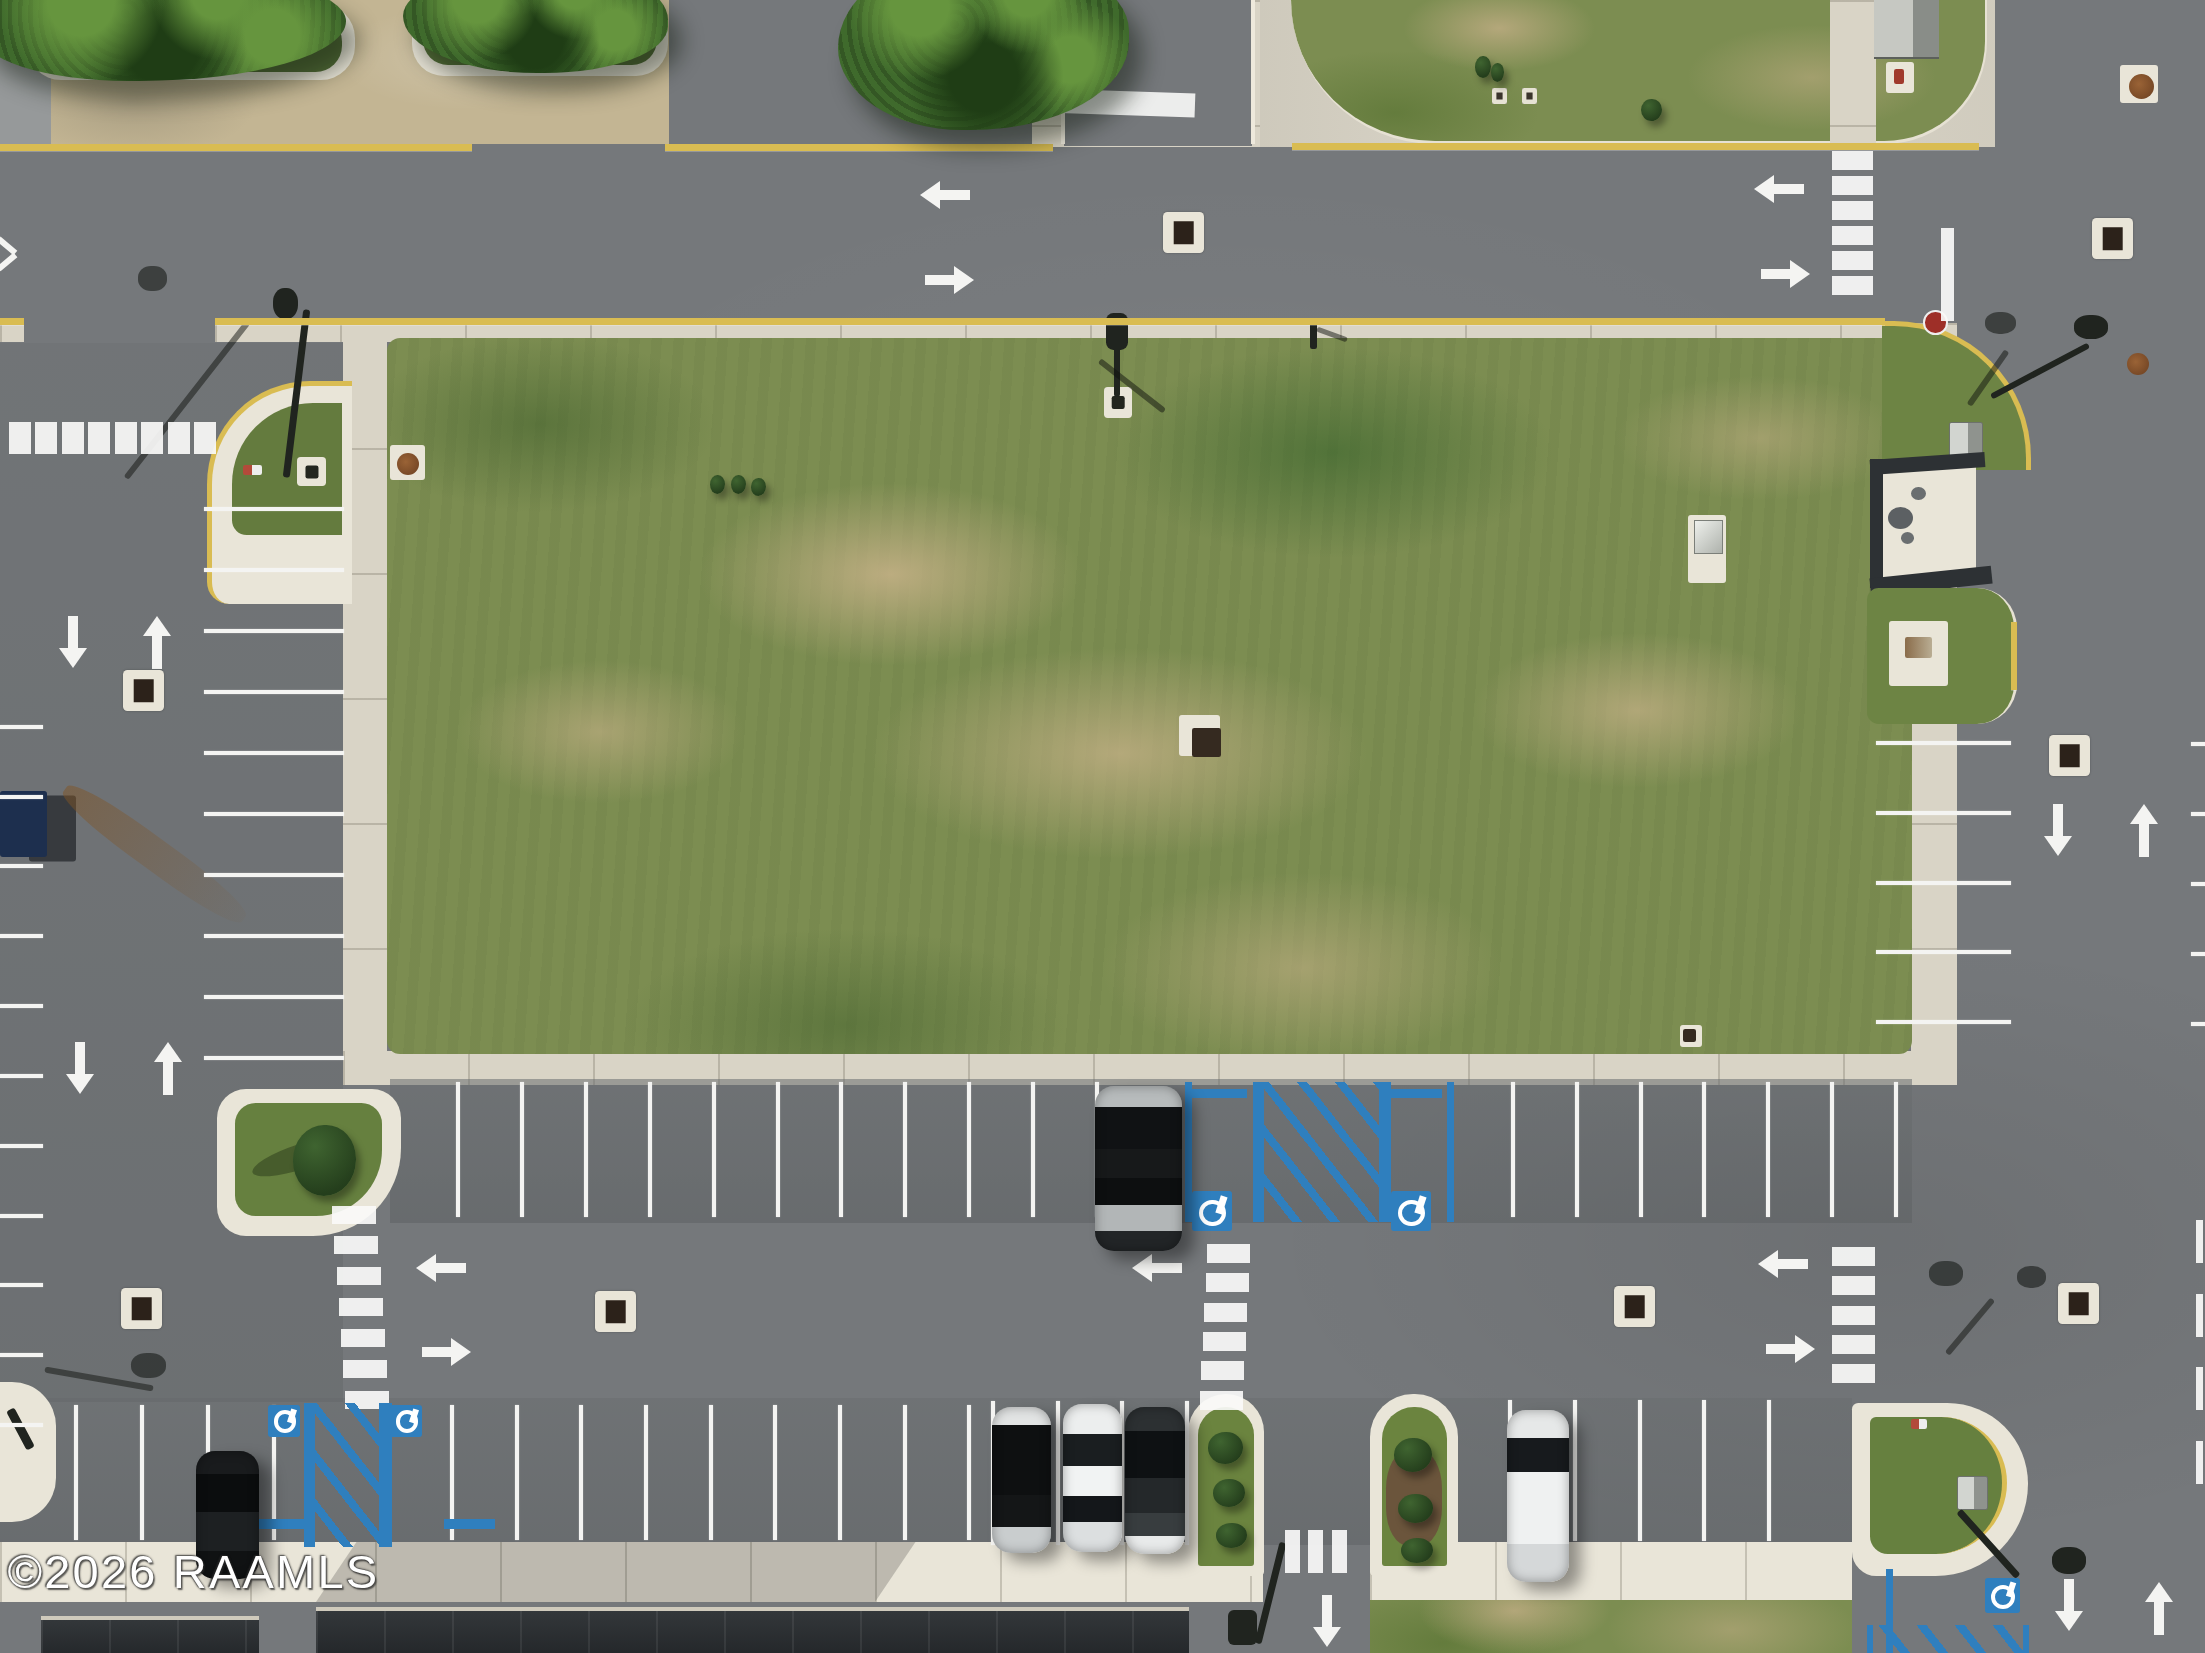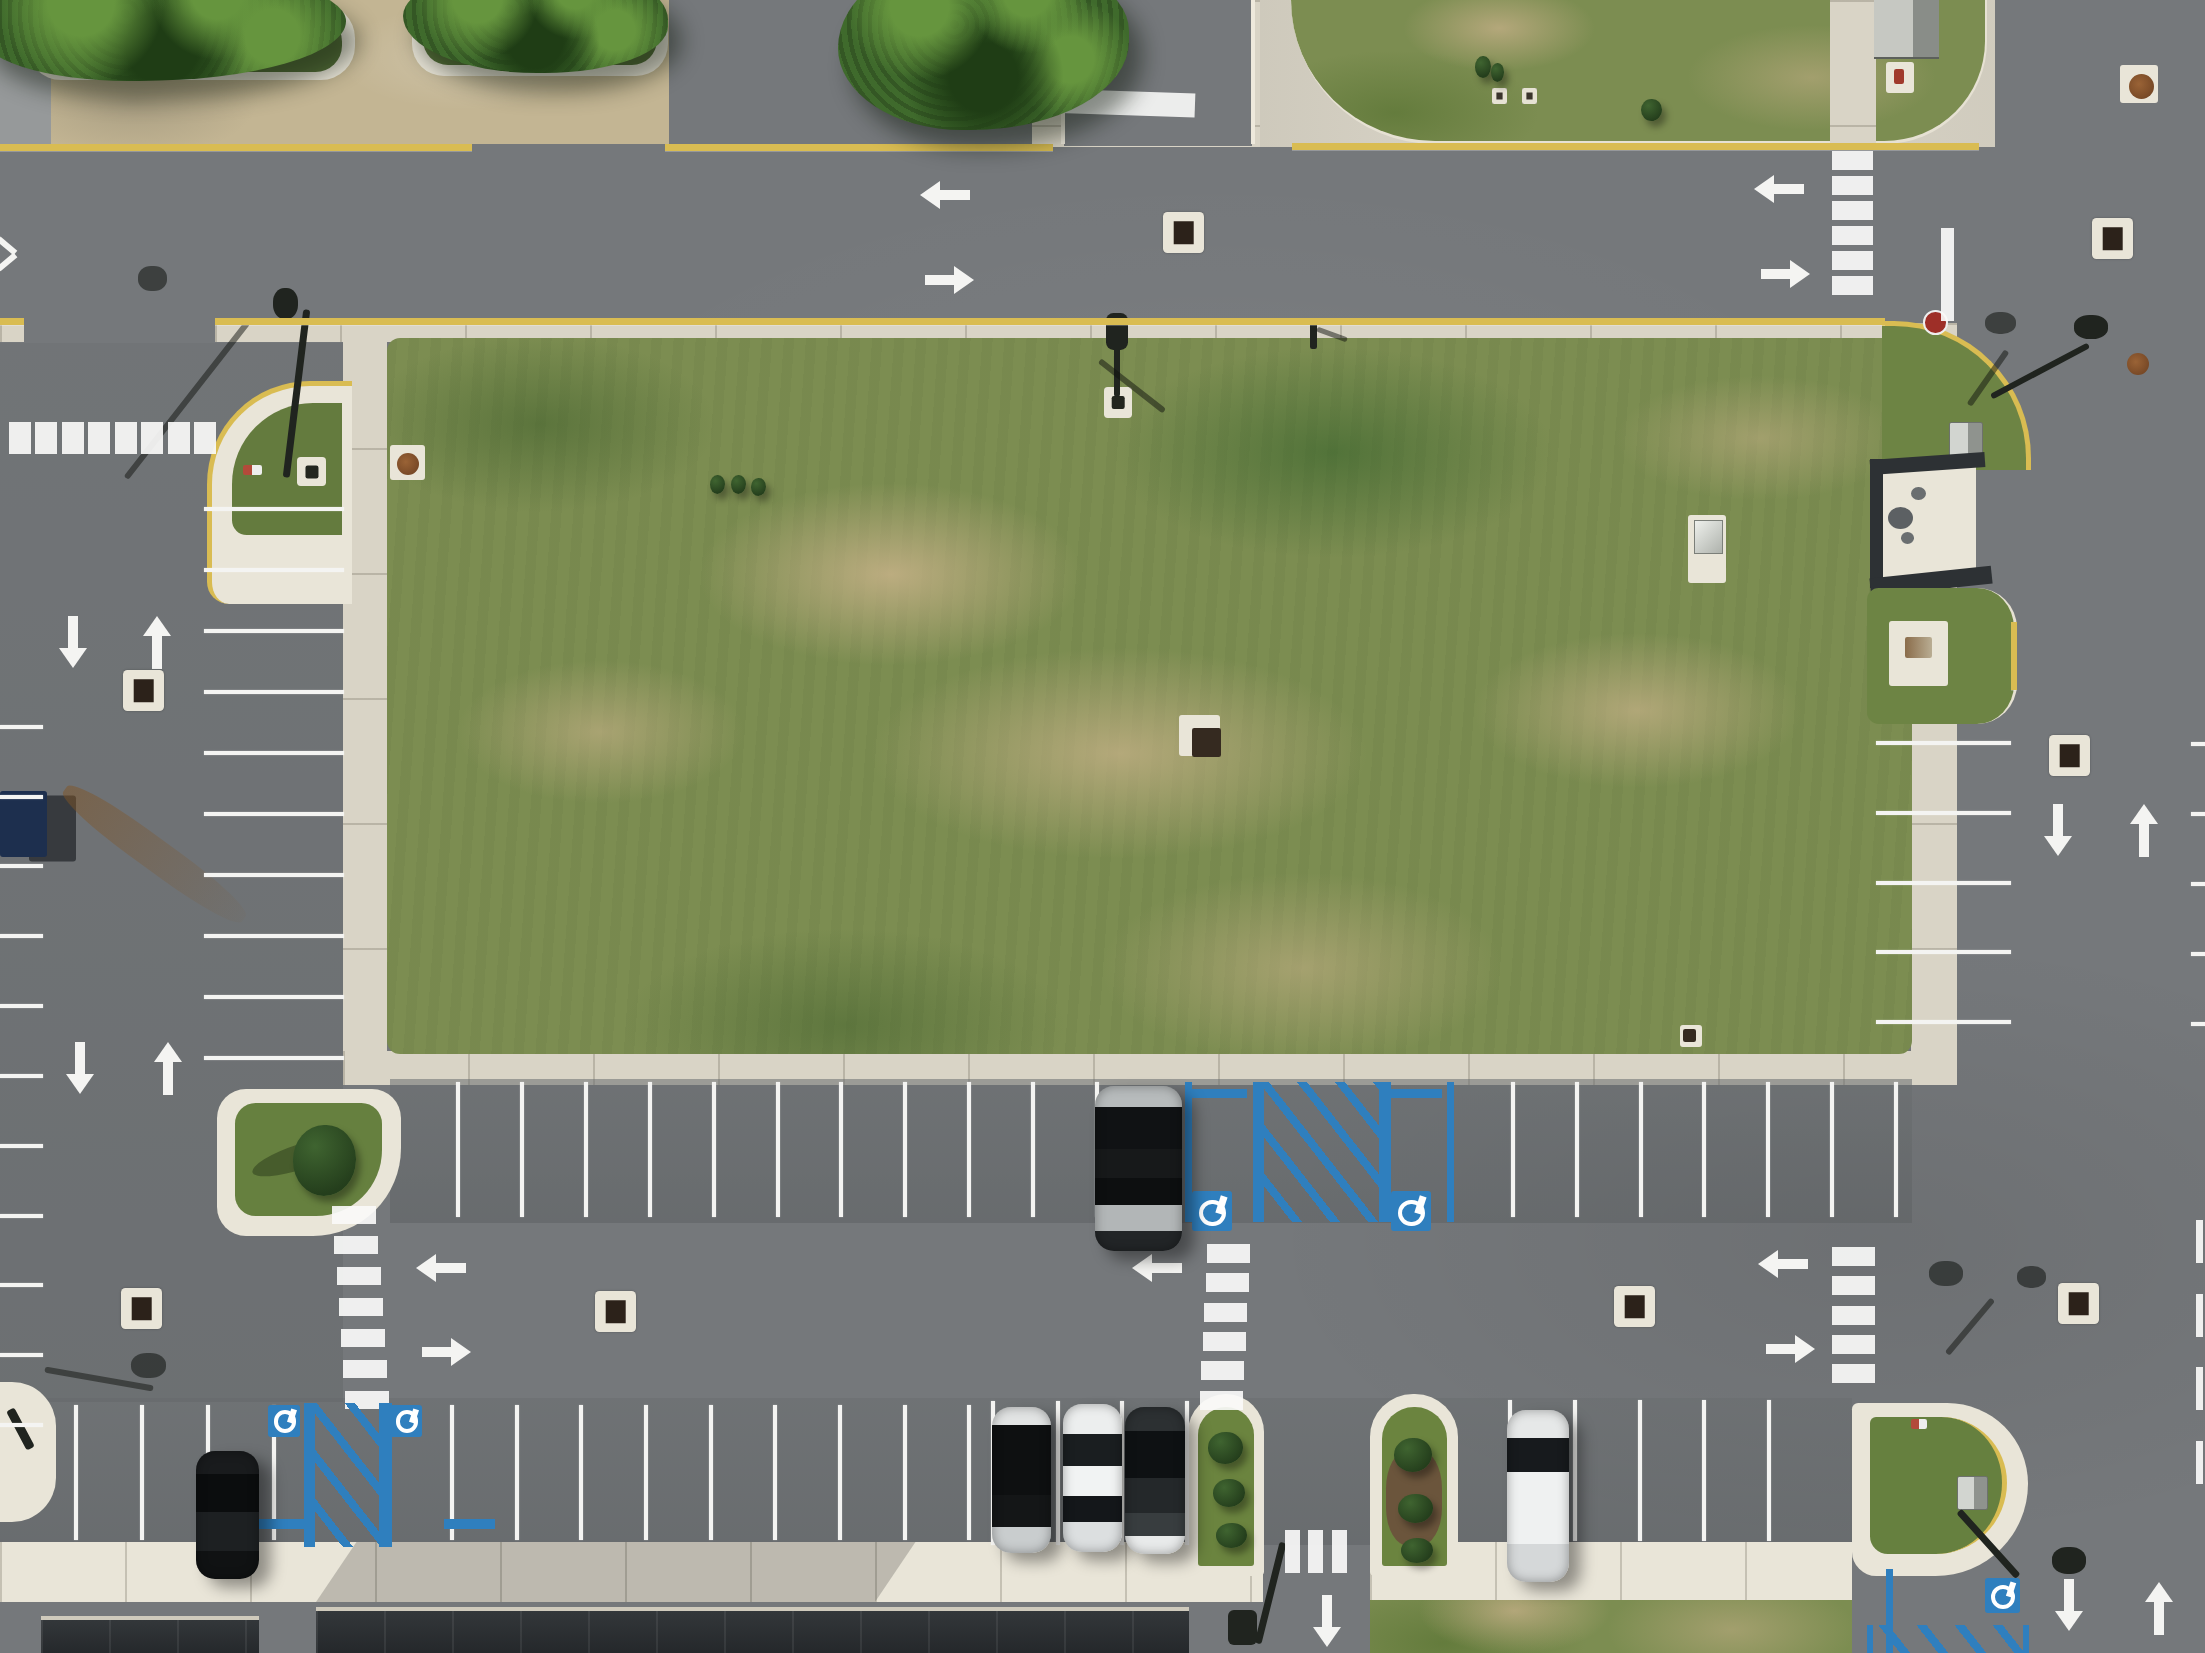--- a/index.html
+++ b/index.html
@@ -472,14 +472,15 @@
       <div class="shrub" style="left: 1641px; top: 99px; width: 20.6px; height: 22px;"></div>
       <div class="shrub" style="left: 293px; top: 1125px; width: 63px; height: 71px;"></div>
       <div class="shrub" style="left: 1208px; top: 1432px; width: 35px; height: 32px;"></div>
       <div class="shrub" style="left: 1213px; top: 1479px; width: 32px; height: 28px;"></div>
       <div class="shrub" style="left: 1216px; top: 1523px; width: 31px; height: 25px;"></div>
       <div class="shrub" style="left: 1394px; top: 1438px; width: 38px; height: 34px;"></div>
       <div class="shrub" style="left: 1398px; top: 1494px; width: 35px; height: 29px;"></div>
       <div class="shrub" style="left: 1401px; top: 1538px; width: 32px; height: 25px;"></div>
     </div>
 
+  <div id="watermark" style="left:7.4px;top:1544px;">©2026 RAAMLS</div>
 </div>
 
 
 </body></html>

